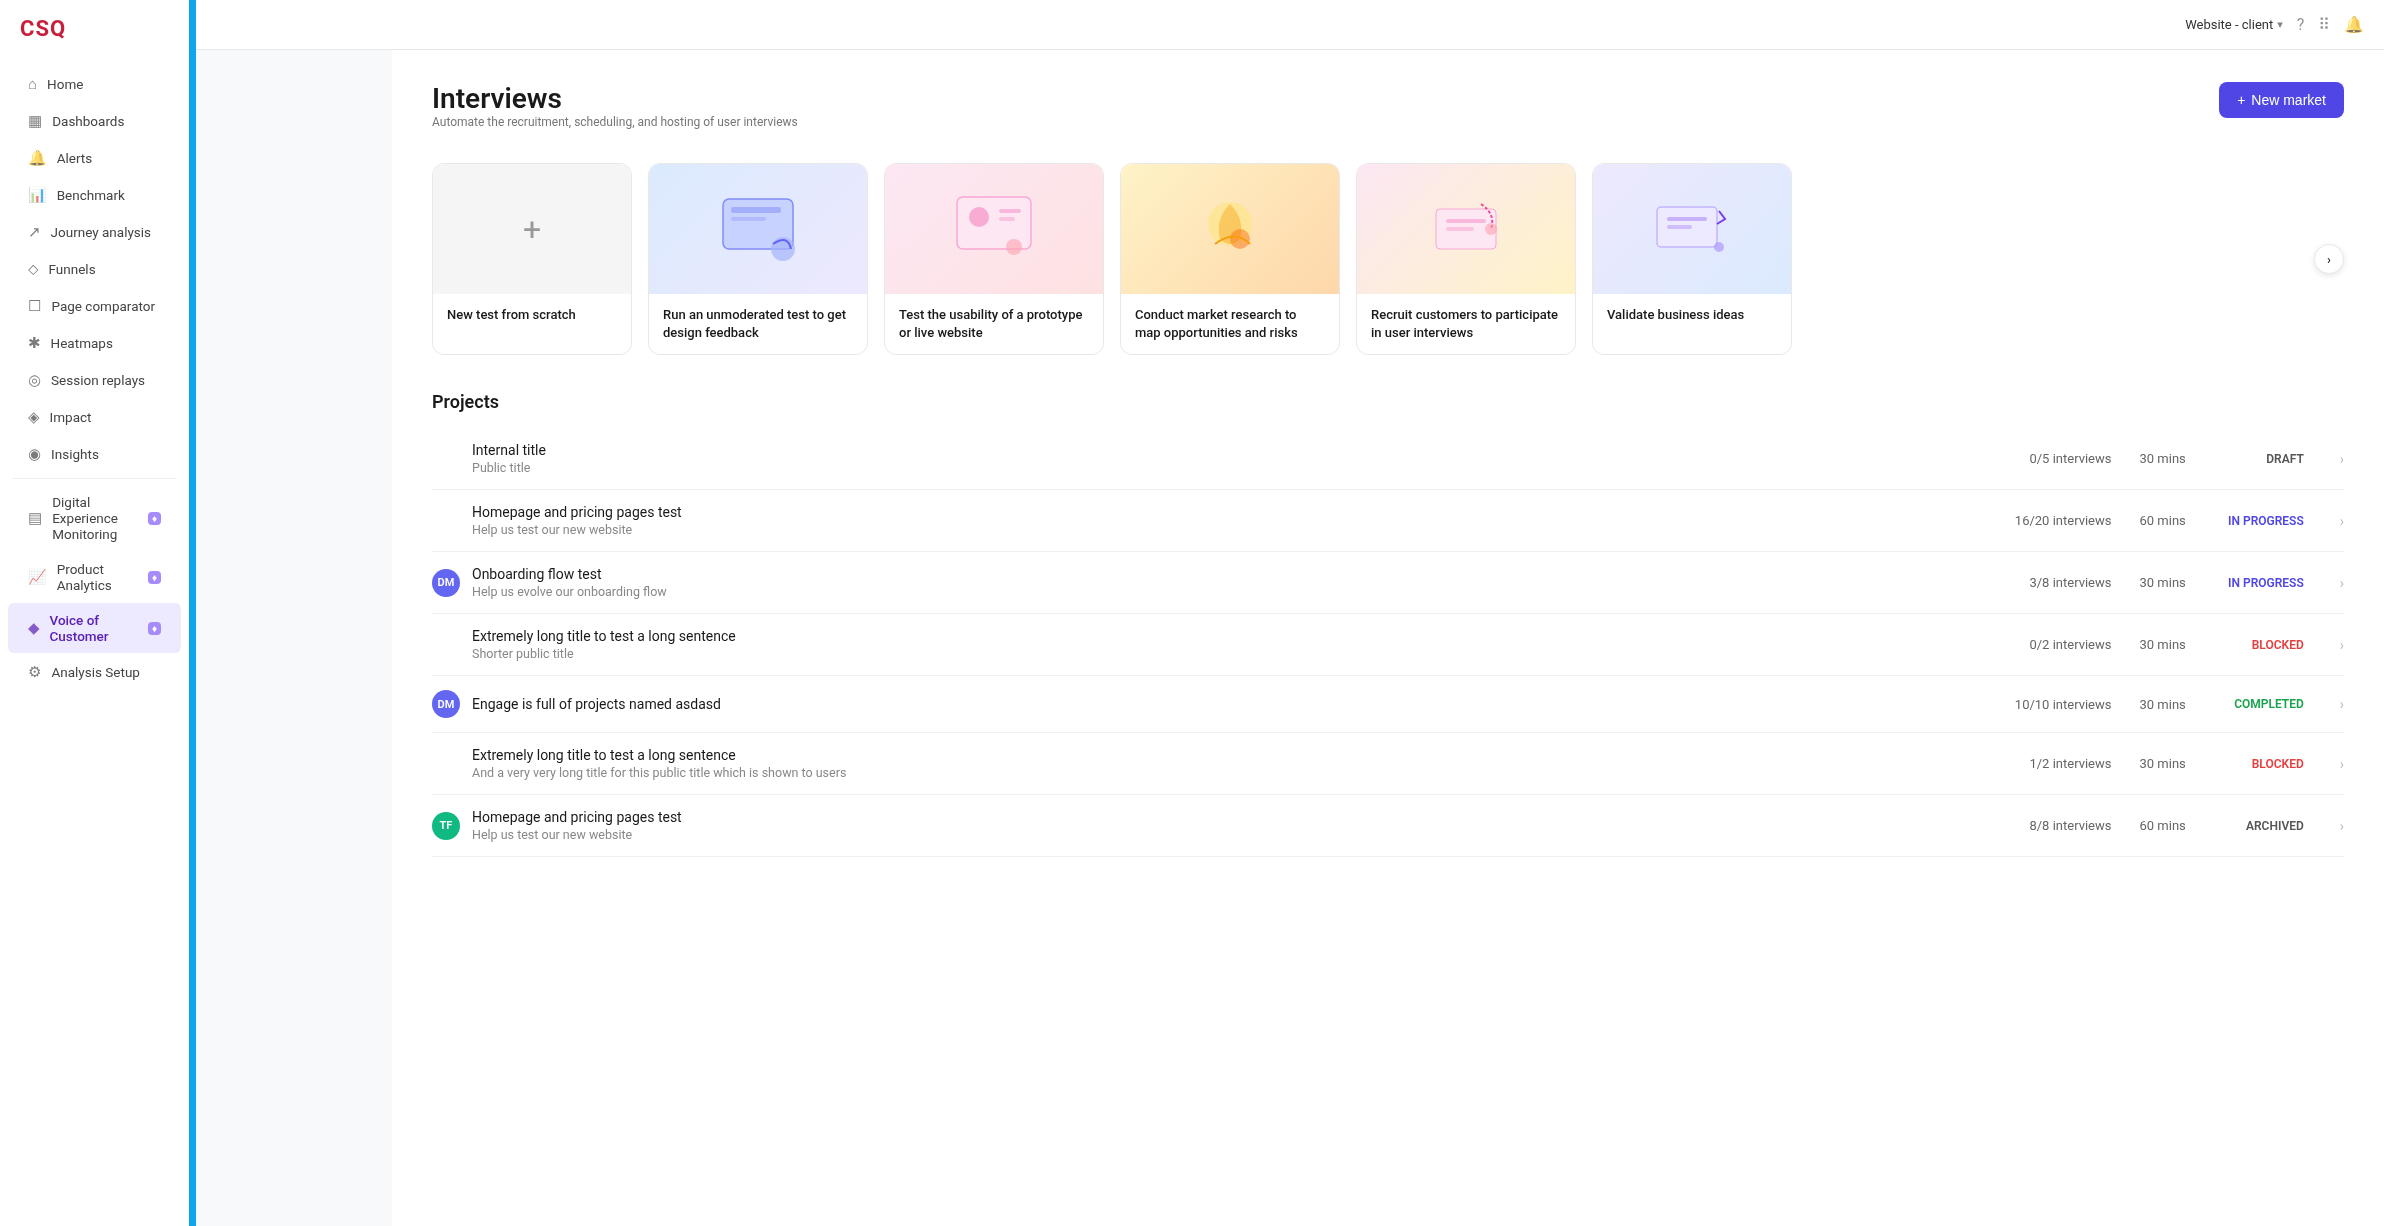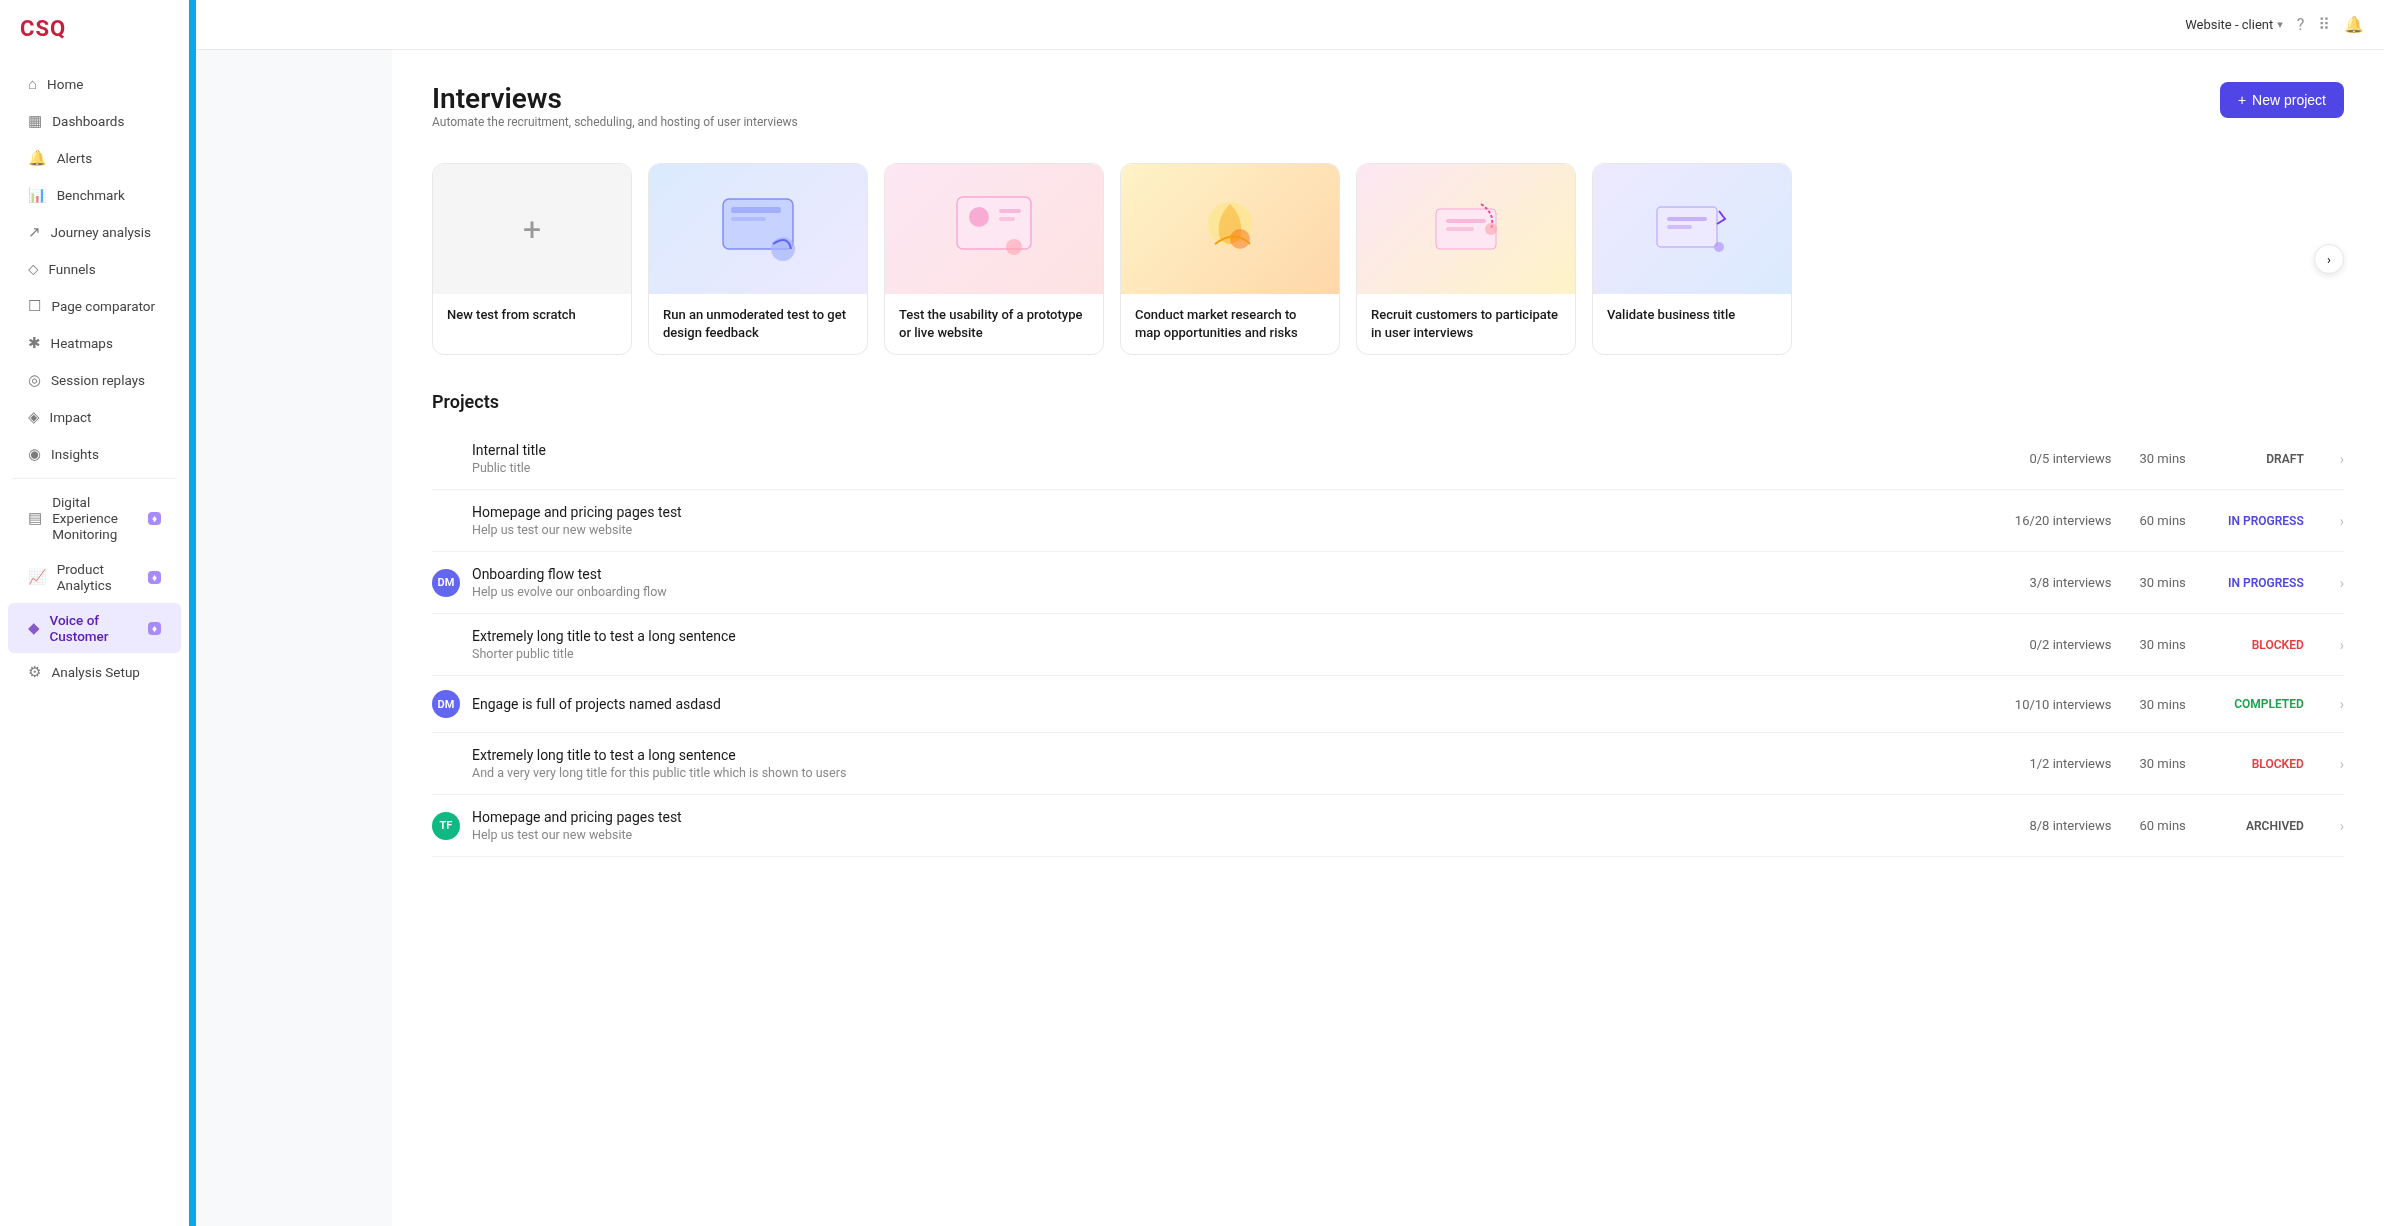--- a/index.html
+++ b/index.html
@@ -281,21 +281,21 @@
 <div class="main">
   <div class="main-content">
 
     <div class="page-header">
       <div>
         <h1 class="page-title">Interviews</h1>
         <p class="page-subtitle">Automate the recruitment, scheduling, and hosting of user interviews</p>
       </div>
       <button class="new-project-btn">
         <span>+</span>
-        <span>New project</span>
+        <span>New market</span>
       </button>
     </div>
 
     <div style="position:relative; margin-bottom:36px;">
       <div class="templates-row" id="templates-row">
           <div class="template-card">
             <div class="card-image new-test">
               <div style="font-size:32px; color:#999;">+</div>
             </div>
             <div class="card-content">
@@ -361,21 +361,21 @@
             <div class="card-image purple">
               <svg width="90" height="80" viewBox="0 0 90 80">
                 <rect x="10" y="18" width="60" height="40" rx="4" fill="#ede9fe" stroke="#c4b5fd" stroke-width="1.5"></rect>
                 <rect x="20" y="28" width="40" height="4" rx="2" fill="#8b5cf6" opacity="0.4"></rect>
                 <rect x="20" y="36" width="25" height="4" rx="2" fill="#8b5cf6" opacity="0.3"></rect>
                 <path d="M72 22 L78 30 L70 35" stroke="#7c3aed" fill="none" stroke-width="2"></path>
                 <circle cx="72" cy="58" r="5" fill="#a78bfa" opacity="0.6"></circle>
               </svg>
             </div>
             <div class="card-content">
-              <div class="card-title">Validate business title</div>
+              <div class="card-title">Validate business ideas</div>
             </div>
           </div>
         </div>
       <div class="scroll-arrow">›</div>
     </div>
 
     <div class="section-title">Projects</div>
     <div class="projects-table" id="projects-table">
         <div class="project-row">
           <div class="avatar-placeholder"></div>

